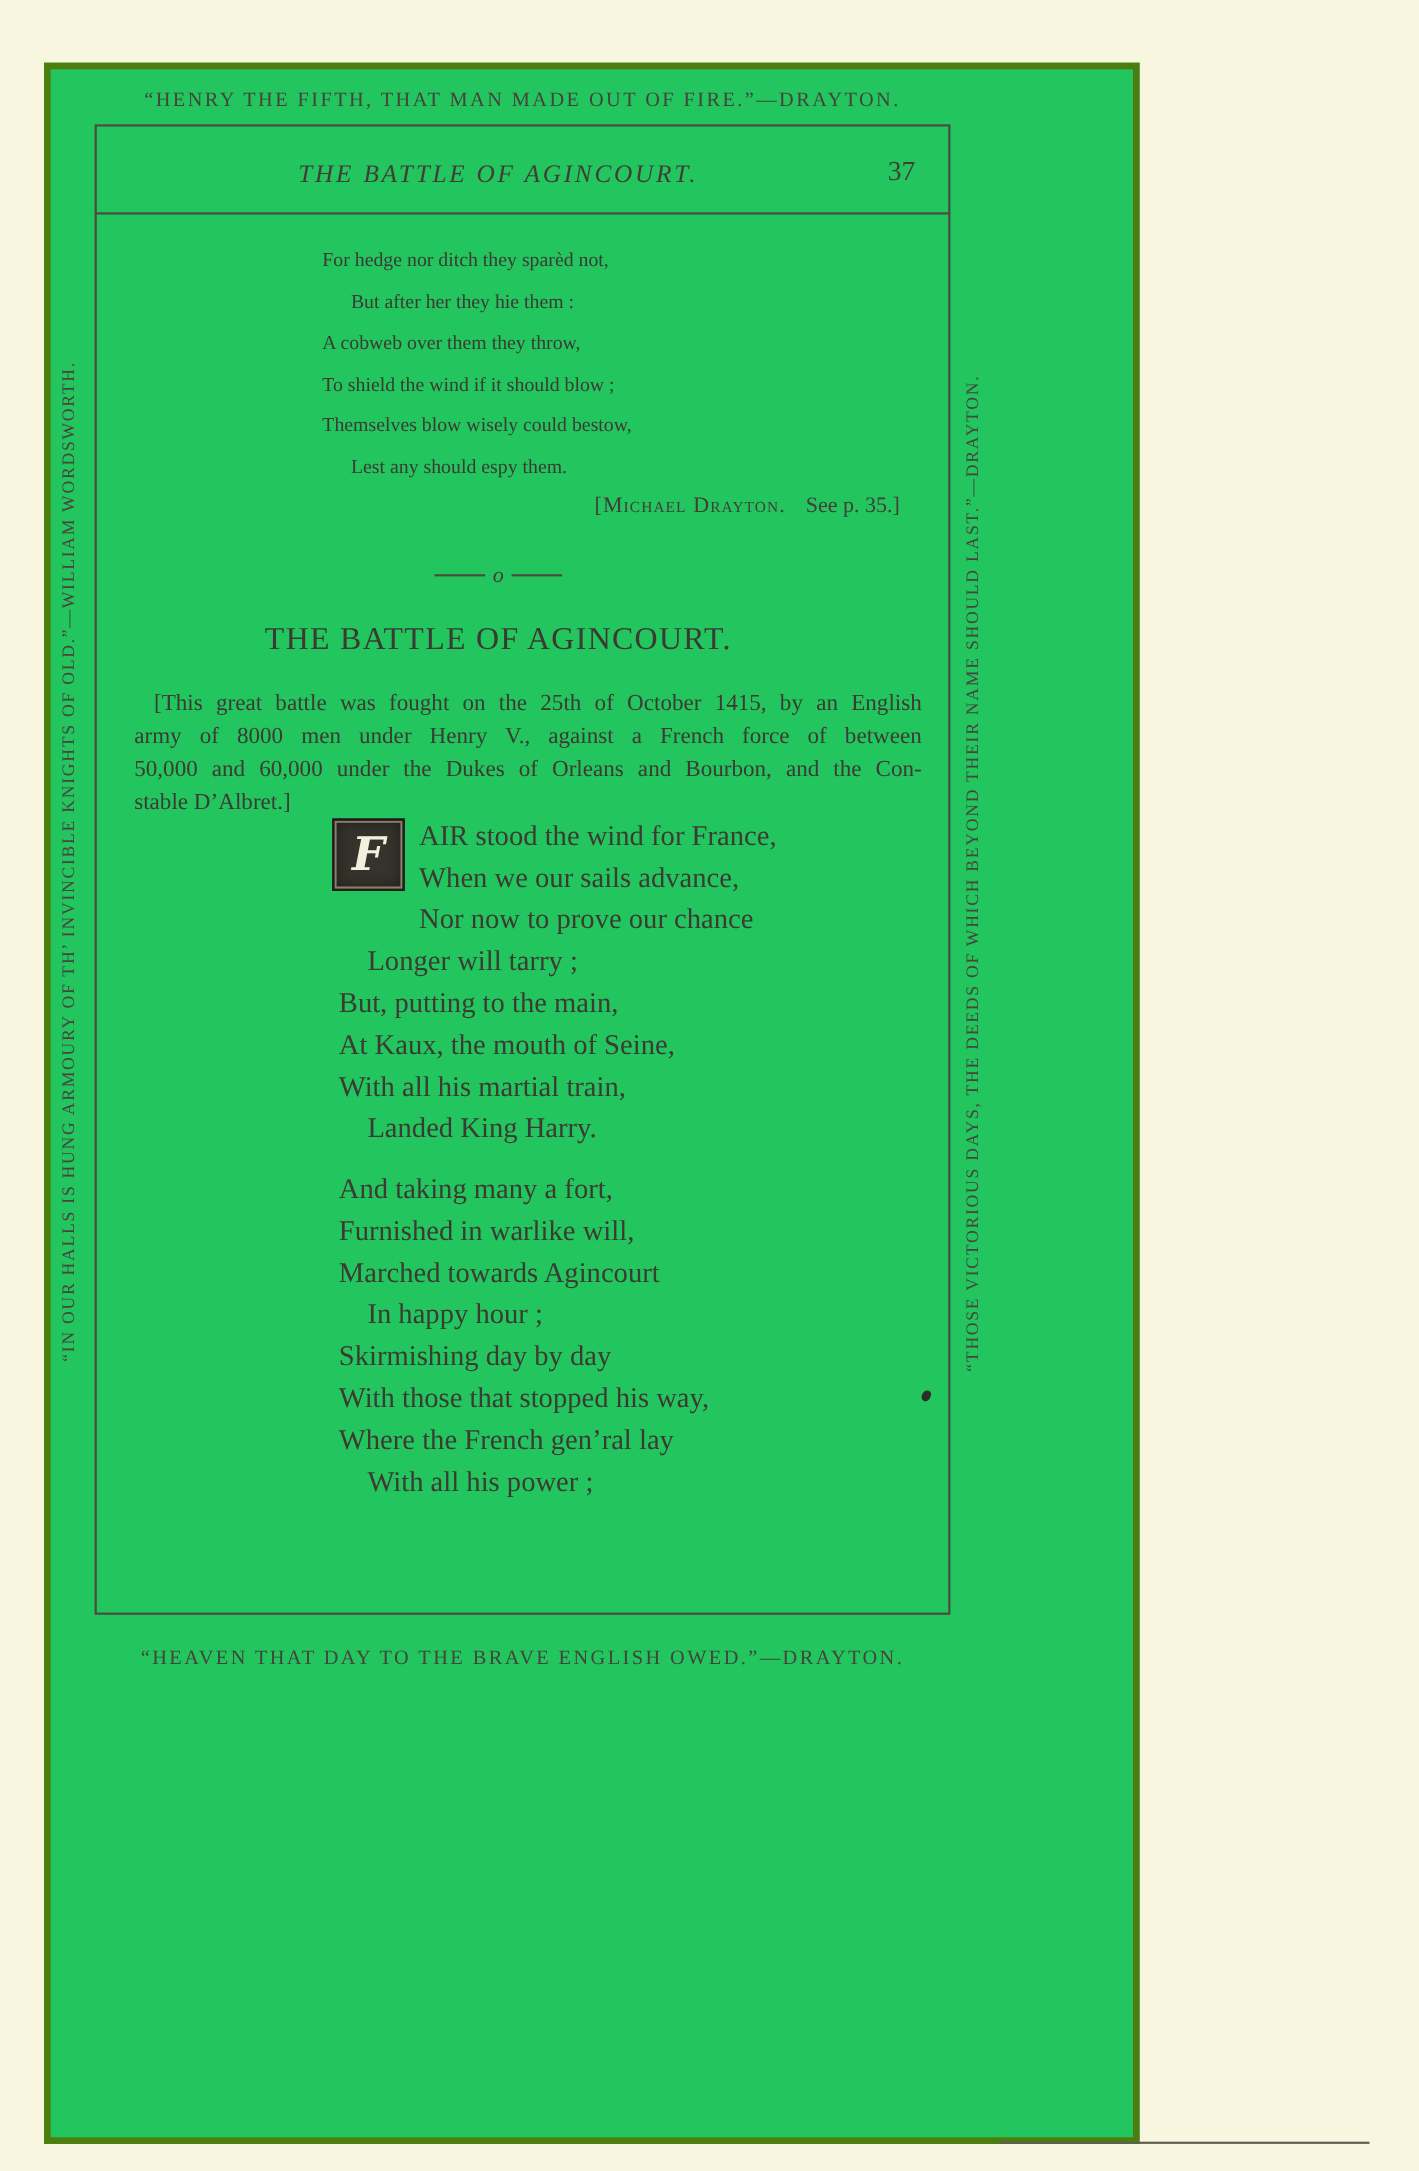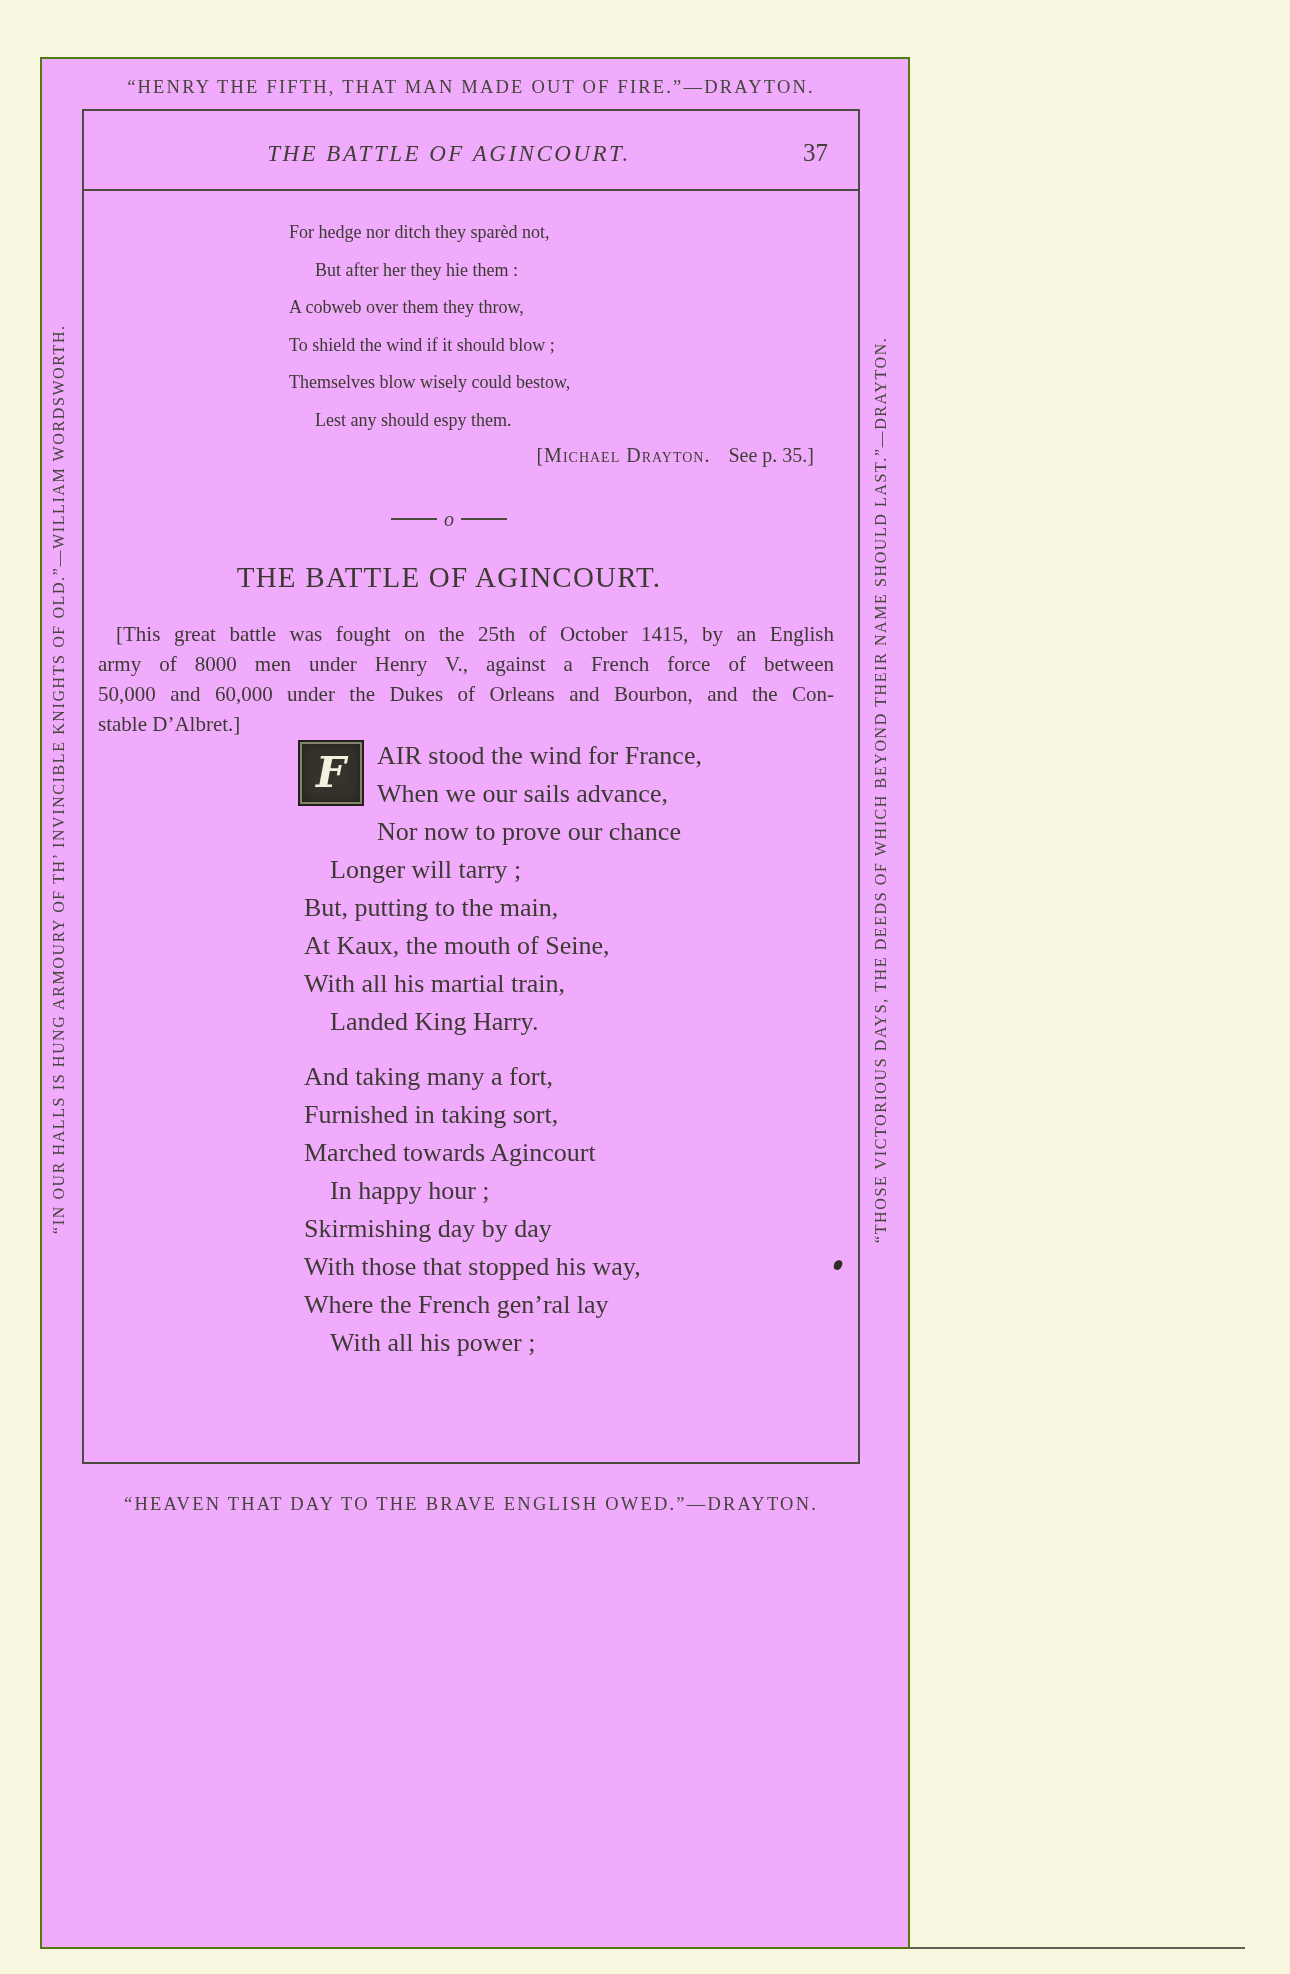--- a/index.html
+++ b/index.html
@@ -6,24 +6,24 @@
   body {
     width:1290px; height:1974px;
     background:#f8f6de;
     font-family:"Liberation Serif","DejaVu Serif",serif;
     color:#3c3a33;
     position:relative;
     overflow:hidden;
   }
   .frame {
     position:absolute; left:40px; top:57px;
-    width:870px; height:1892px;
-    border:2px solid #4d7c0f;
+    width:996px; height:1892px;
+    border:6px solid #4d7c0f;
     box-sizing:border-box;
-    background:#f0abfc;
+    background:#22c55e;
   }
   .top-quote, .bottom-quote {
     position:absolute; left:40px; width:778px;
     text-align:center;
     font-size:18.5px; letter-spacing:2.2px;
     color:#45433b; white-space:nowrap;
   }
   .top-quote { top:18px; }
   .bottom-quote { top:1435px; }
   .margin-quote {
@@ -78,21 +78,21 @@
   .poem-title {
     position:absolute; top:450px; left:0; width:730px; margin:0;
     text-align:center; font-weight:normal;
     font-size:29px; letter-spacing:1.2px; color:#3b3931;
     white-space:nowrap;
   }
   .intro-note {
     position:absolute; top:508px; left:14px; width:736px;
     font-size:21px; line-height:30px; color:#3c3a33;
   }
-  .intro-line { text-align:justify; text-align-last:justify; }
+  .intro-line { text-align:justify; text-align-last:justify;margin-left:20px; }
   .intro-line.first { text-indent:18px; }
   .intro-line.last { text-align-last:left; }
   .poem-body {
     position:absolute; left:220px; top:626px;
     font-size:26px; line-height:38px;
     white-space:nowrap;
   }
   .stanza + .stanza { margin-top:17px; }
   .pline.i0 { margin-left:0; }
   .pline.i1 { margin-left:26px; }
@@ -172,21 +172,21 @@
           <div class="pline i2">When we our sails advance,</div>
           <div class="pline i2">Nor now to prove our chance</div>
           <div class="pline i1">Longer will tarry ;</div>
           <div class="pline i0">But, putting to the main,</div>
           <div class="pline i0">At Kaux, the mouth of Seine,</div>
           <div class="pline i0">With all his martial train,</div>
           <div class="pline i1">Landed King Harry.</div>
         </div>
         <div class="stanza">
           <div class="pline i0">And taking many a fort,</div>
-          <div class="pline i0">Furnished in taking sort,</div>
+          <div class="pline i0">Furnished in warlike will,</div>
           <div class="pline i0">Marched towards Agincourt</div>
           <div class="pline i1">In happy hour ;</div>
           <div class="pline i0">Skirmishing day by day</div>
           <div class="pline i0">With those that stopped his way,</div>
           <div class="pline i0">Where the French gen’ral lay</div>
           <div class="pline i1">With all his power ;</div>
         </div>
       </div>
 
   </div>

